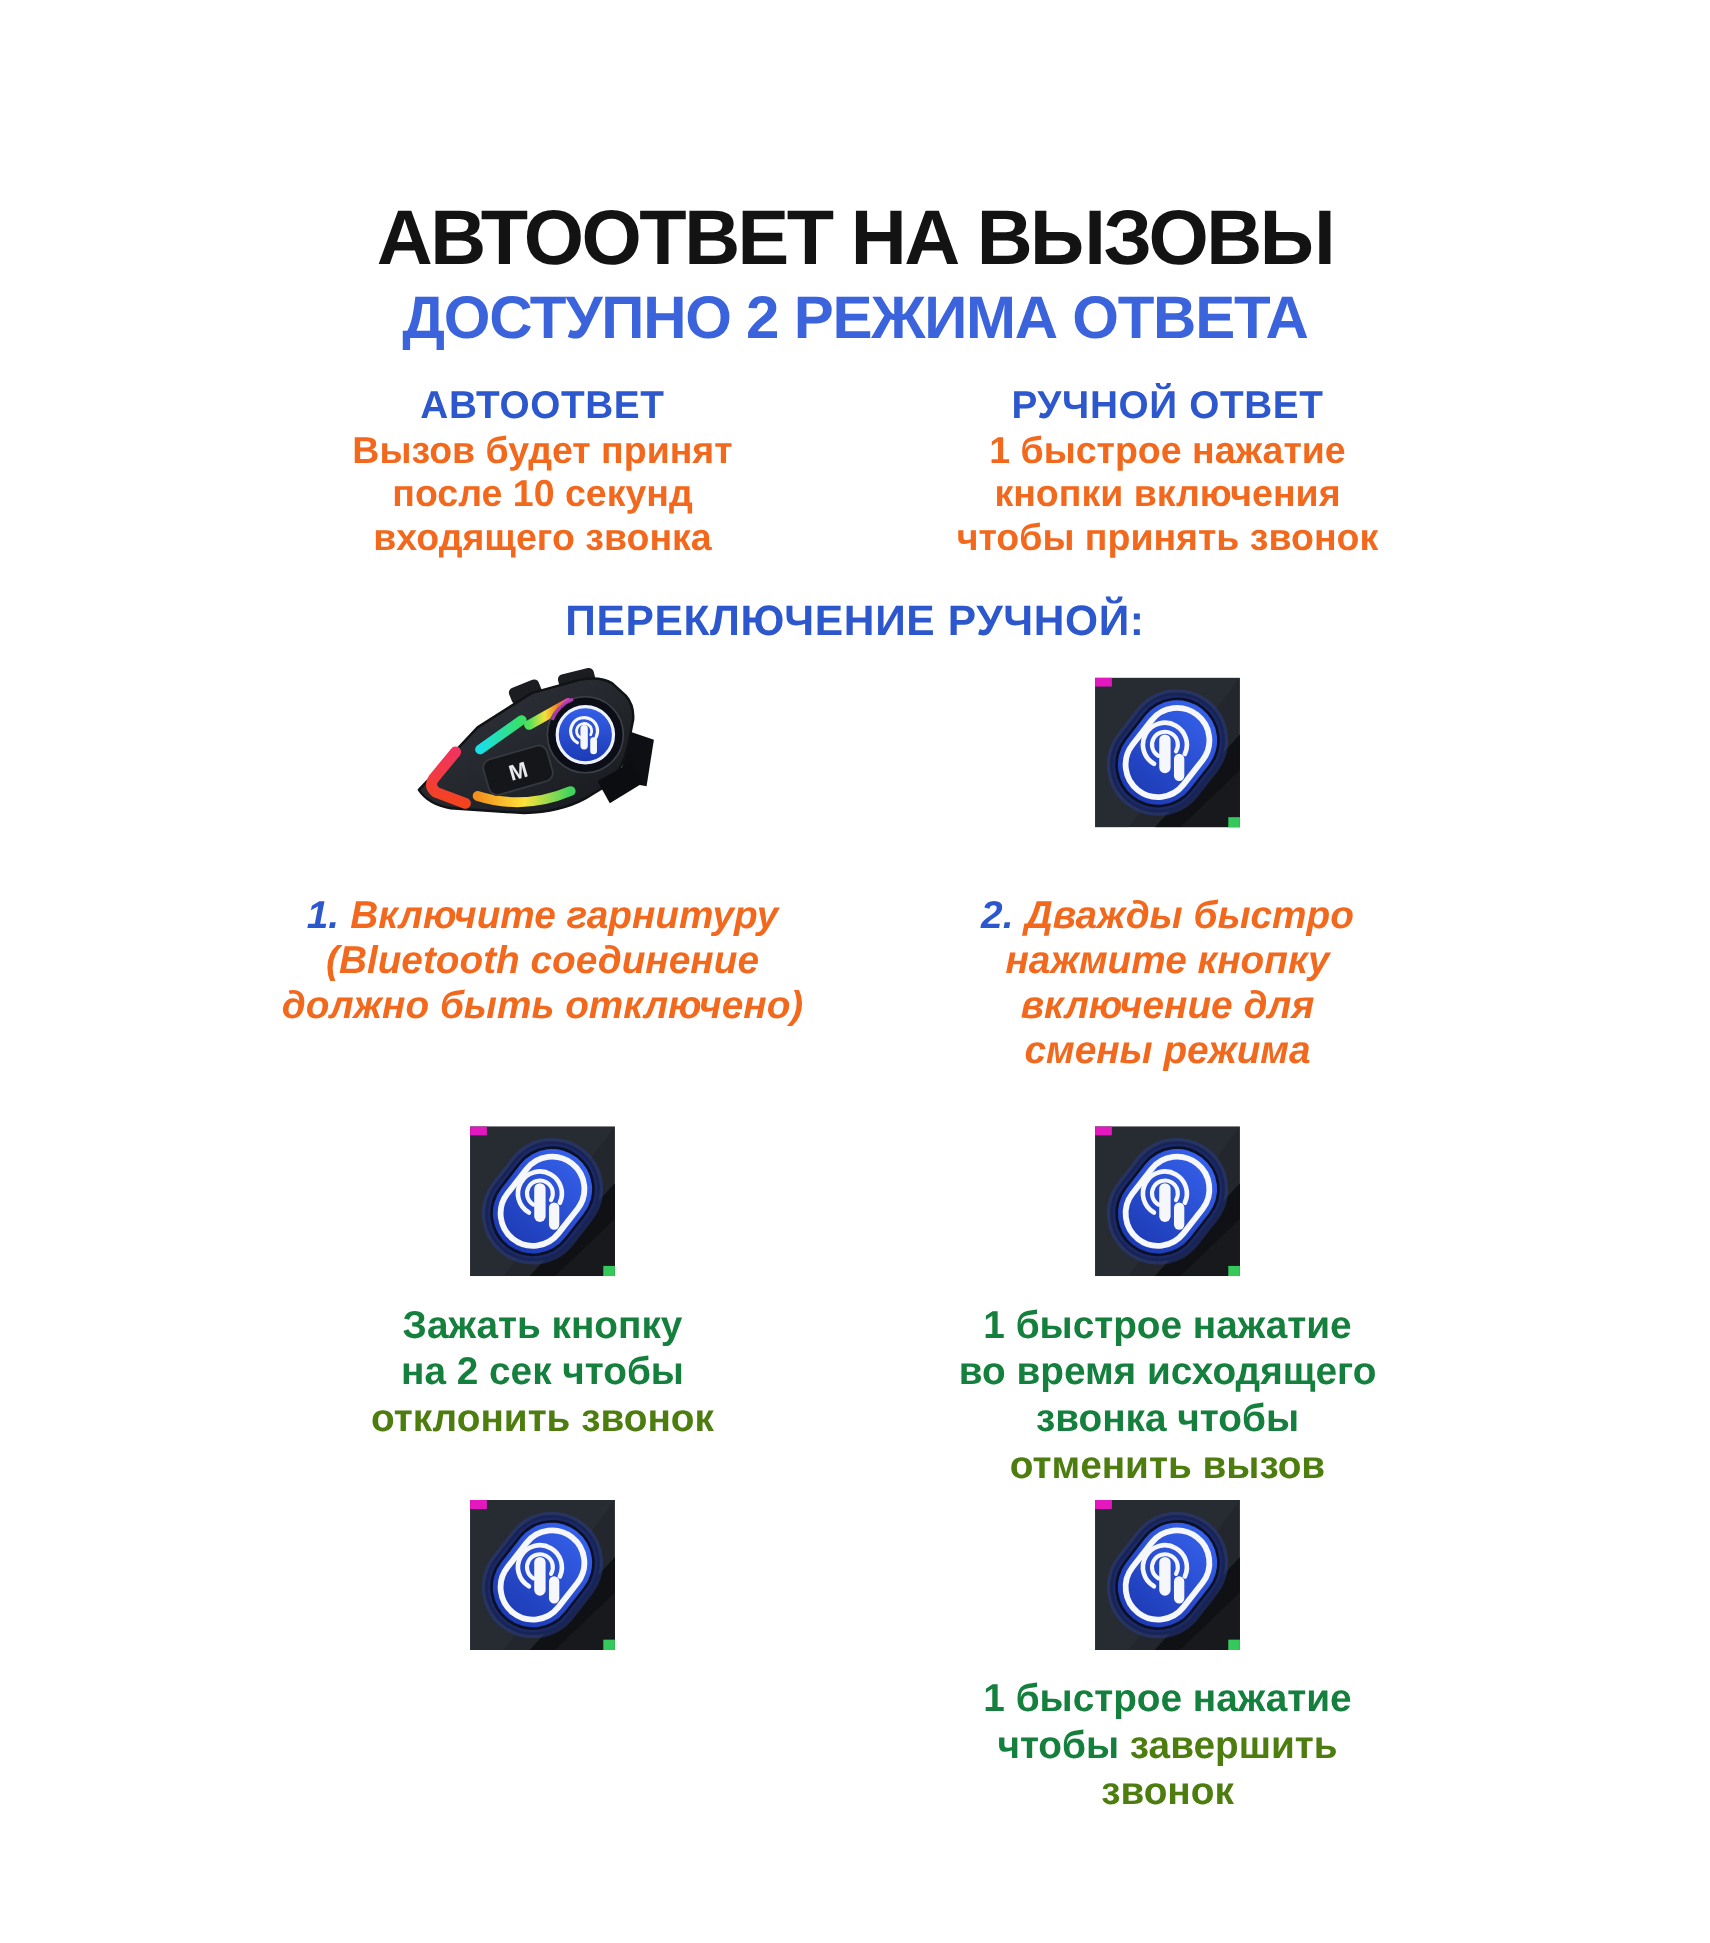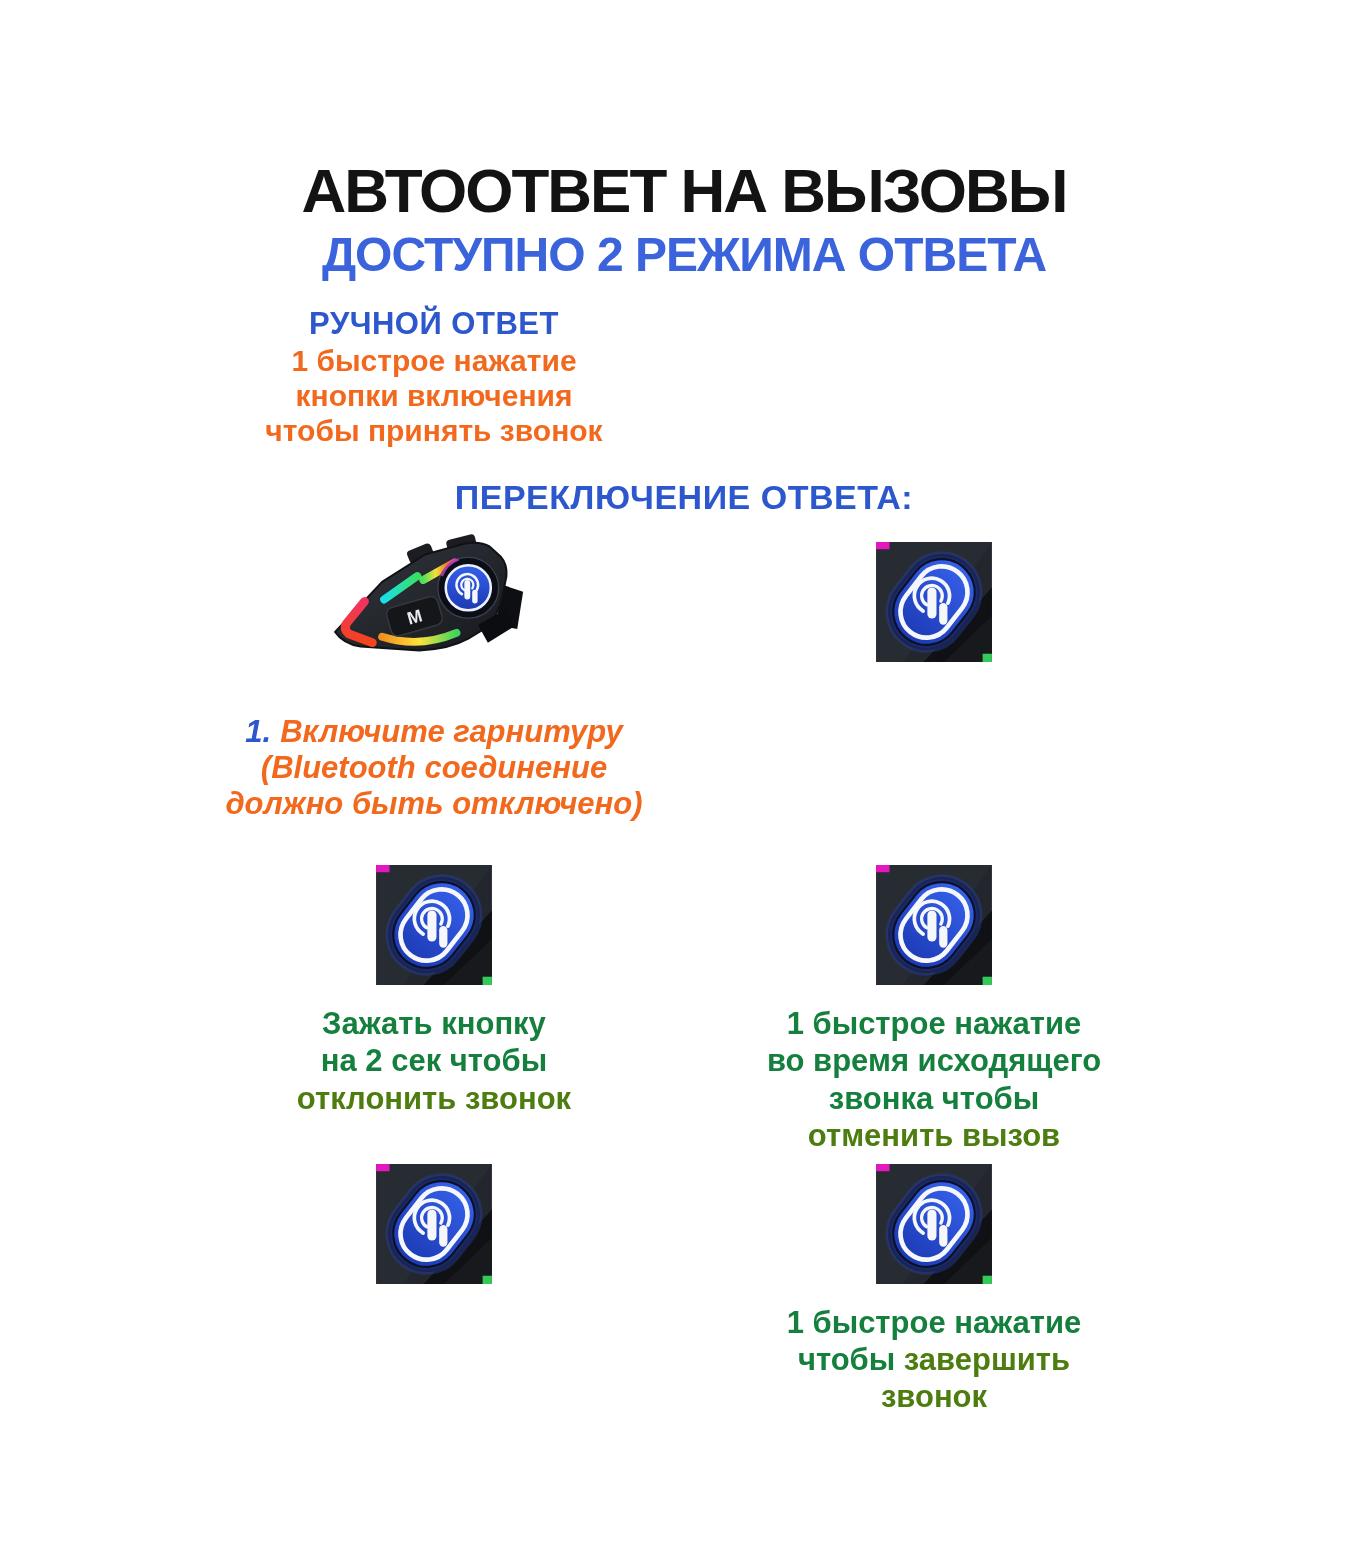--- a/index.html
+++ b/index.html
@@ -101,28 +101,34 @@
   </defs>
 </svg>
 
 <div class="page">
 
   <h1 class="page-title">АВТООТВЕТ НА ВЫЗОВЫ</h1>
   <h2 class="page-subtitle">ДОСТУПНО 2 РЕЖИМА ОТВЕТА</h2>
 
   <section class="two-col modes">
     <div>
+      <div class="mode-title">АВТООТВЕТ</div>
+      <div class="orange-body">Вызов будет принят
+после 10 секунд
+входящего звонка</div>
+    </div>
+    <div>
       <div class="mode-title">РУЧНОЙ ОТВЕТ</div>
       <div class="orange-body">1 быстрое нажатие
 кнопки включения
 чтобы принять звонок</div>
     </div>
   </section>
 
-  <h3 class="section-heading">ПЕРЕКЛЮЧЕНИЕ ОТВЕТА:</h3>
+  <h3 class="section-heading">ПЕРЕКЛЮЧЕНИЕ РУЧНОЙ:</h3>
 
   <section class="two-col switch-row">
     <div class="img-cell">
       <svg class="headset-svg" viewBox="0 0 230 145">
         <rect x="88" y="16" width="26" height="14" rx="4" fill="#1b1d21" transform="rotate(-22 101 23)"></rect>
         <rect x="128" y="6" width="30" height="14" rx="4" fill="#1b1d21" transform="rotate(-14 143 13)"></rect>
         <path d="M185 55 L206 62 L200 100 L178 96 Z" fill="#0d0f12"></path>
         <path d="M14 103 L62 52 L106 24 L146 13 Q162 10 172 16 L183 26 Q190 34 189 46 L185 66 Q181 86 168 99 L150 110 Q130 121 100 122 L40 118 Q22 115 14 103 Z" fill="url(#gBody)" stroke="#101216" stroke-width="2" stroke-linejoin="round"></path>
         <path d="M64 70 L98 46" stroke="url(#ledA)" stroke-width="8" stroke-linecap="round" fill="none"></path>
         <path d="M104 50 L136 32" stroke="url(#ledB)" stroke-width="8" stroke-linecap="round" fill="none"></path>
@@ -149,20 +155,24 @@
       <svg class="touch-svg">
           <use href="#sym-touch"></use>
         </svg>
     </div>
   </section>
 
   <section class="two-col steps">
     <p class="step"><span class="step-num">1.</span><span class="step-text">Включите гарнитуру
 (Bluetooth соединение
 должно быть отключено)</span></p>
+    <p class="step"><span class="step-num">2.</span><span class="step-text">Дважды быстро
+нажмите кнопку
+включение для
+смены режима</span></p>
   </section>
 
 
   <section class="two-col actions-grid">
     <div class="action-cell">
       <svg class="touch-svg">
           <use href="#sym-touch"></use>
         </svg>
       <p class="caption"><span class="cap-orange">Зажать кнопку
 на 2 сек чтобы

